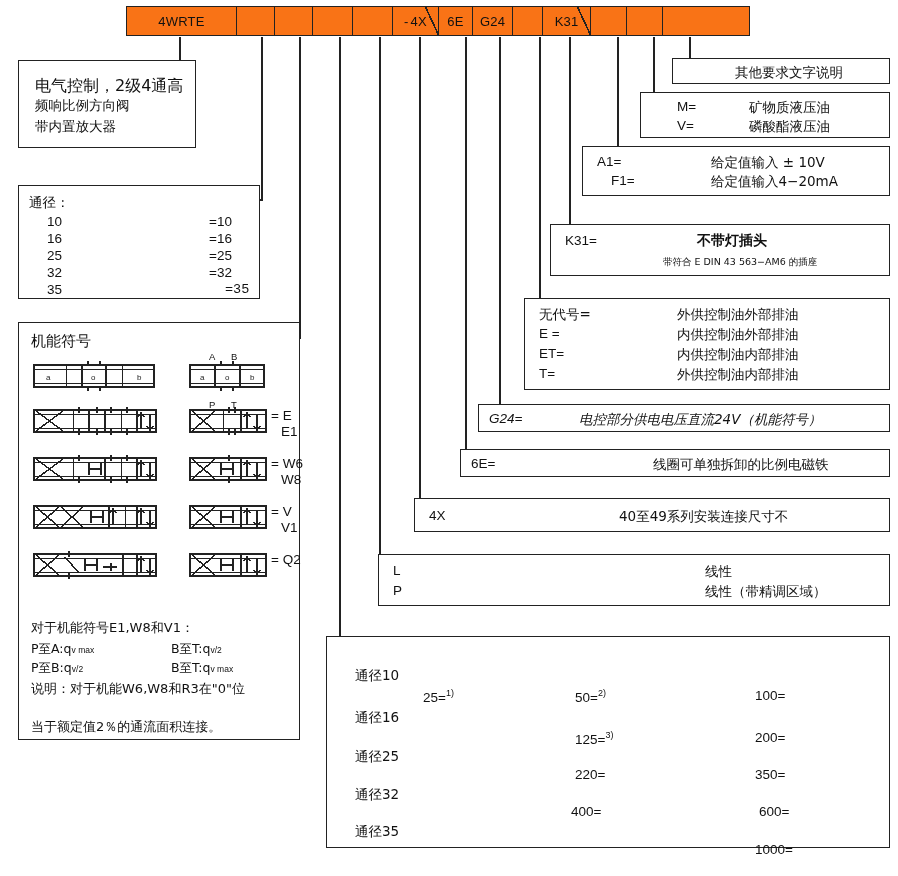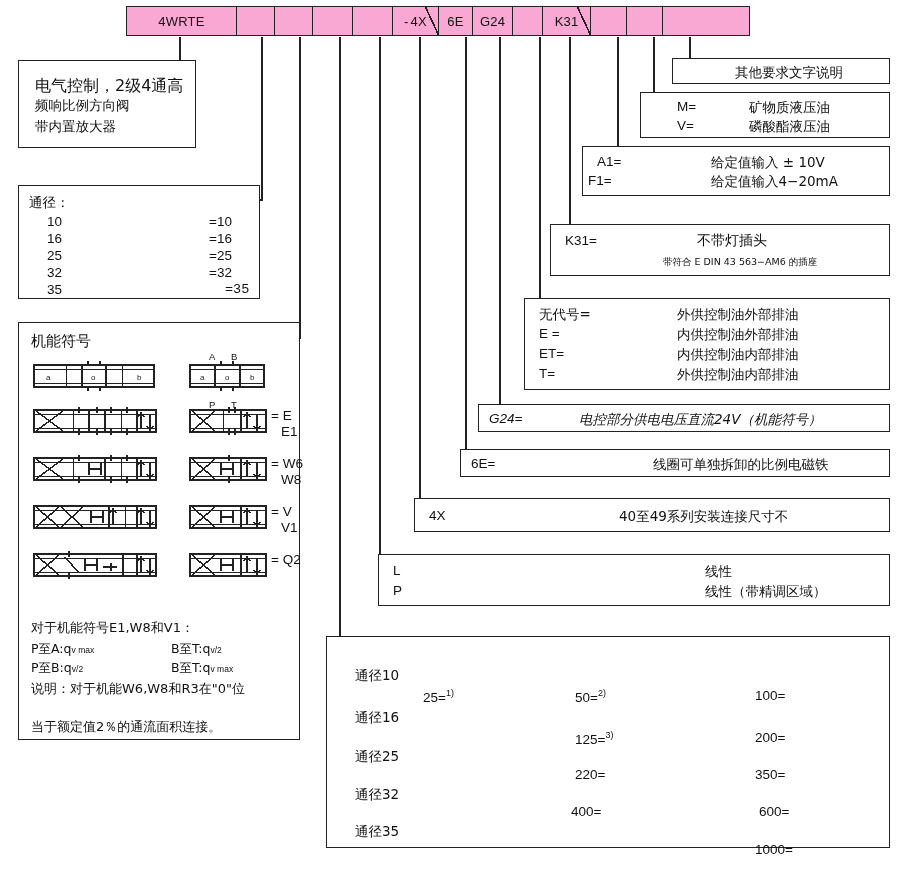--- a/index.html
+++ b/index.html
@@ -8,21 +8,21 @@
     background:#ffffff;
     font-family:"Liberation Sans","DejaVu Sans",sans-serif;
     color:#111;
     position:relative;
     overflow:hidden;
   }
   #stage{position:absolute;left:0;top:0;width:898px;height:876px;}
 
   
   #codebar{position:absolute;left:126px;top:6px;height:30px;border:1.5px solid #222;
-           display:flex;background:#f9a8d4;box-sizing:border-box;}
+           display:flex;background:#f97316;box-sizing:border-box;}
   #codebar .cell{
       border-right:1.5px solid #222;
       display:flex;align-items:center;justify-content:center;
       font-size:13px;line-height:1;
       position:relative;box-sizing:border-box;
       letter-spacing:.2px;
   }
   #codebar .cell:last-child{border-right:none;}
   #codebar .cell.slashed::after{
       content:"";position:absolute;right:-1px;top:-1px;bottom:-1px;width:14px;
@@ -386,28 +386,28 @@
       <div class="t cn" style="left:108px;top:24px;">磷酸酯液压油</div>
     </div>
   </div>
 
   <div class="ebox" style="left:582px;top:146px;width:308px;height:50px;">
     <div>
       <div class="t" style="left:14px;top:6px;">A1=</div>
       <div class="t cn" style="left:128px;top:6px;">给定值输入 ± 10V</div>
     </div>
     <div>
-      <div class="t" style="left:5px;top:25px;">F1=</div>
+      <div class="t" style="left:28px;top:25px;">F1=</div>
       <div class="t cn" style="left:128px;top:25px;">给定值输入4−20mA</div>
     </div>
   </div>
 
   <div class="ebox" style="left:550px;top:224px;width:340px;height:52px;">
     <div class="t" style="left:14px;top:7px;">K31=</div>
-    <div class="t cn" style="left:146px;top:6px;font-size:14px;">不带灯插头</div>
+    <div class="t cn" style="left:146px;top:6px;font-size:14px;font-weight:bold;">不带灯插头</div>
     <div class="t cn" style="left:112px;top:30px;font-size:9.5px;">带符合 E DIN 43 563−AM6 的插座</div>
   </div>
 
   <div class="ebox" style="left:524px;top:298px;width:366px;height:92px;">
     <div>
       <div class="t cn" style="left:14px;top:6px;">无代号=</div>
       <div class="t cn" style="left:152px;top:6px;">外供控制油外部排油</div>
     </div>
     <div>
       <div class="t" style="left:14px;top:26px;">E =</div>

